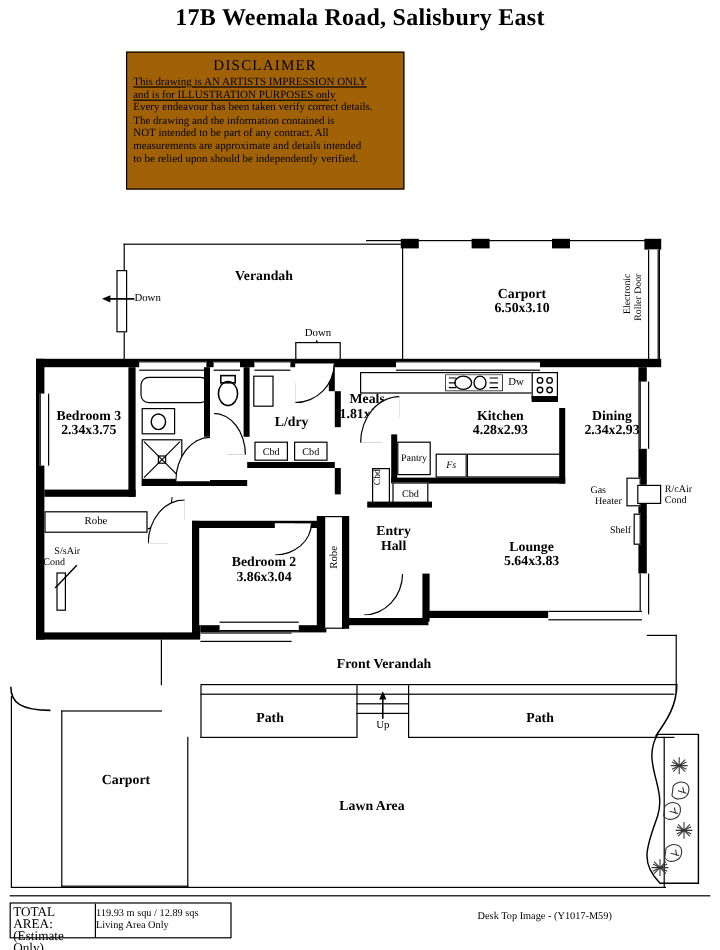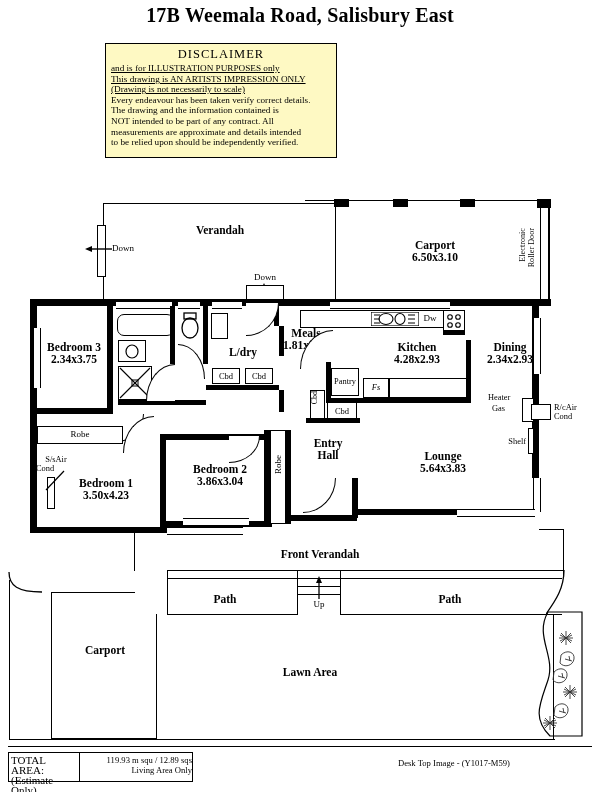--- a/index.html
+++ b/index.html
@@ -6,21 +6,21 @@
   body{width:600px;height:792px;position:relative;overflow:hidden;
        font-family:"Liberation Serif", serif; color:#000;}
   .page{position:absolute;left:0;top:0;width:512px;height:792px;}
 
   
   #title{position:absolute;left:0;top:4px;width:600px;text-align:center;
          font-size:20px;font-weight:bold;letter-spacing:.2px;}
 
   
   #disclaimer{position:absolute;left:105px;top:43px;width:232px;height:115px;
-              border:1.6px solid #000;background:#fef9c3;box-sizing:border-box;
+              border:1.6px solid #000;background:#a16207;box-sizing:border-box;
               padding:3px 5px 0 5px;}
   #disclaimer .dh{text-align:center;font-size:12.5px;letter-spacing:1px;margin-bottom:1px;}
   #disclaimer .u{text-decoration:underline;}
   #disclaimer p{margin:0;font-size:9.2px;line-height:10.6px;}
 
   
   .ln{position:absolute;background:#000;}          
   .wall{position:absolute;background:#000;}
   .lbl{position:absolute;text-align:center;font-weight:bold;line-height:11.5px;}
   .lbl.m{font-size:11.5px;}
@@ -44,35 +44,34 @@
   .cbdv{position:absolute;border:1.6px solid #000;box-sizing:border-box;background:#fff;}
   .cbdv span{writing-mode:vertical-rl;transform:rotate(180deg);font-size:8px;
        display:block;text-align:center;line-height:8px;padding-top:1px;}
   .arrow{position:absolute;}
 
   
   #footer{position:absolute;left:8px;top:752px;width:185px;height:30px;
           border:1.4px solid #000;box-sizing:border-box;display:flex;}
   #footer .c1{width:68px;border-right:1.4px solid #000;font-size:11px;
               padding:2px 0 0 2px;line-height:10px;}
-  #footer .c2{flex:1;text-align:right;font-size:8.6px;padding-top:2px;line-height:10px;}
+  #footer .c2{flex:1;text-align:left;font-size:8.6px;padding-top:2px;line-height:10px;}
   #deskimg{position:absolute;left:398px;top:758px;font-size:8.6px;}
 </style>
 </head>
 <body>
 
 <div class="page">
 
   <div id="title">17B  Weemala Road, Salisbury East</div>
 
   <div id="disclaimer">
     <div class="dh">DISCLAIMER</div>
+    <p class="u">This drawing is AN ARTISTS IMPRESSION ONLY</p>
     <p class="u">and is for ILLUSTRATION PURPOSES only</p>
-    <p class="u">This drawing is AN ARTISTS IMPRESSION ONLY</p>
-    <p class="u">(Drawing is not necessarily to scale)</p>
     <p>Every endeavour has been taken verify correct details.</p>
     <p>The drawing and the information contained is</p>
     <p>NOT intended to be part of any contract.  All</p>
     <p>measurements are approximate and details intended</p>
     <p>to be relied upon should be independently verified.</p>
   </div>
 
   <div class="ln" style="left:103px;top:203px;width:232px;height:1.4px;"></div>
   <div class="ln" style="left:103px;top:203px;width:1.4px;height:100px;"></div>
   <div class="box" style="left:97px;top:225px;width:9px;height:52px;"></div>
@@ -218,41 +217,37 @@
   </div>
   <div class="winv" style="left:533px;top:318px;width:6px;height:56px;"></div>
 
   <div class="lbl m" style="left:398px;top:451px;width:90px;">
     <span>Lounge</span><br>
     <span>5.64x3.83</span>
   </div>
 
   <div class="box" style="left:522px;top:398px;width:12px;height:24px;"></div>
   <div class="lbl xs" style="left:492px;top:404px;width:34px;text-align:left;">Gas</div>
-  <div class="lbl xs" style="left:488px;top:393px;width:38px;text-align:left;">Heater</div>
+  <div class="lbl xs" style="left:488px;top:413px;width:38px;text-align:center;">Heater</div>
   <div class="box" style="left:531px;top:404px;width:20px;height:16px;"></div>
   <div class="lbl xs" style="left:554px;top:403px;width:42px;text-align:left;">R/cAir</div>
   <div class="lbl xs" style="left:554px;top:412px;width:42px;text-align:left;">Cond</div>
   <div class="box" style="left:528px;top:428px;width:6px;height:26px;"></div>
   <div class="lbl xs" style="left:492px;top:437px;width:34px;text-align:right;">Shelf</div>
   <div class="winv" style="left:533px;top:478px;width:6px;height:34px;"></div>
   <div class="win" style="left:457px;top:509px;width:78px;height:6px;"></div>
 
   <div class="box" style="left:37px;top:426px;width:86px;height:18px;"></div>
   <div class="lbl sm" style="left:37px;top:429px;width:86px;font-weight:normal;">Robe</div>
   <div class="lbl xs" style="left:36px;top:455px;width:40px;text-align:center;">S/sAir</div>
   <div class="lbl xs" style="left:36px;top:464px;width:40px;text-align:left;">Cond</div>
   <div class="box" style="left:47px;top:477px;width:8px;height:32px;"></div>
   <svg style="position:absolute;left:44px;top:470px;" width="22" height="22">
     <line x1="20" y1="1" x2="2" y2="20" stroke="#000" stroke-width="1.2"></line>
   </svg>
-  <div class="lbl m" style="left:58px;top:478px;width:96px;">
-    <span>Bedroom 1</span><br>
-    <span>3.50x4.23</span>
-  </div>
   <div class="doorBL" style="left:123px;top:416px;width:30px;height:36px;"></div>
 
   <div class="wall" style="left:160px;top:434px;width:110px;height:6px;"></div>
   <div class="wall" style="left:160px;top:434px;width:6px;height:90px;"></div>
   <div class="wall" style="left:264px;top:430px;width:6px;height:94px;"></div>
   <div class="lbl m" style="left:175px;top:464px;width:90px;">
     <span>Bedroom 2</span><br>
     <span>3.86x3.04</span>
   </div>
   <div class="doorTR" style="left:229px;top:436px;width:30px;height:26px;"></div>

